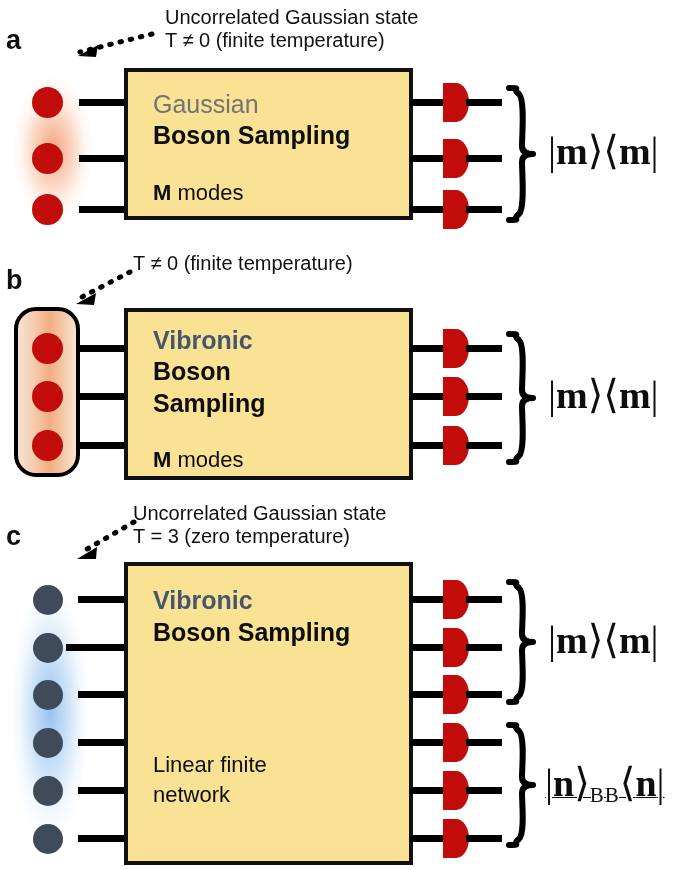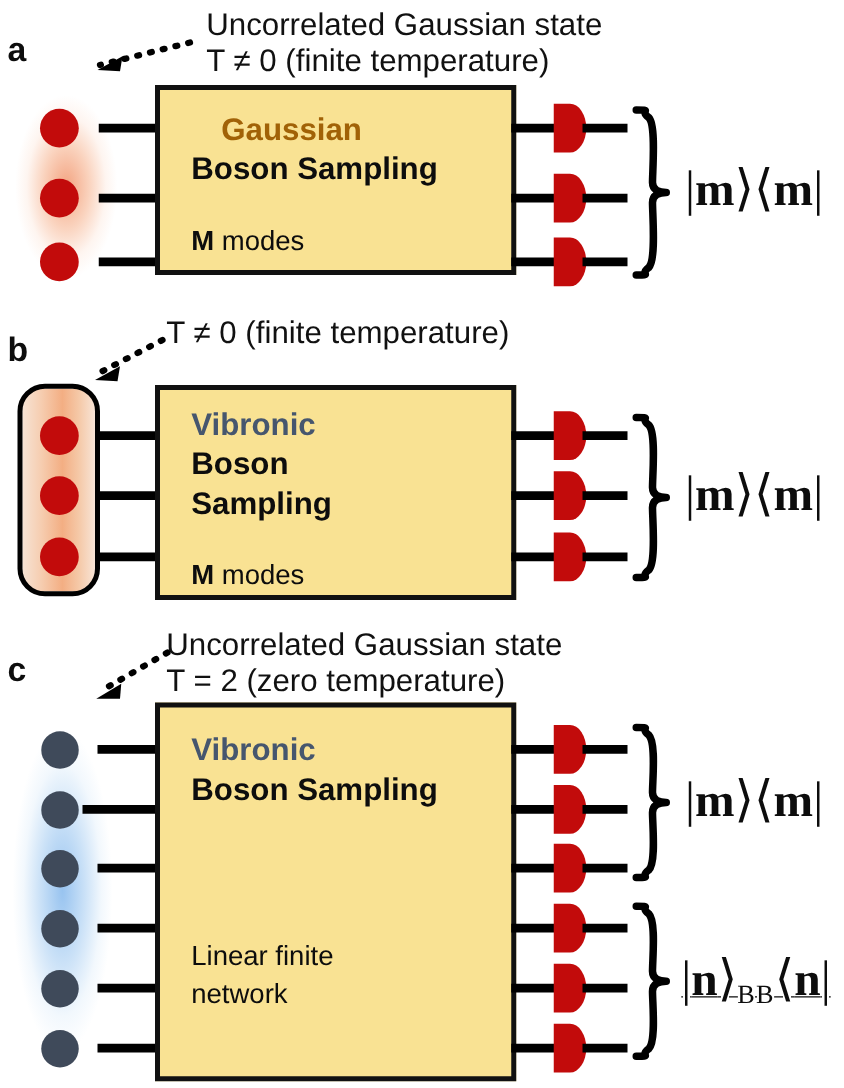--- a/index.html
+++ b/index.html
@@ -9,21 +9,21 @@
     -webkit-font-smoothing:antialiased;
   }
   .panel{position:absolute;left:0;width:675px;}
   
   .panel-letter{
     position:absolute;font-weight:bold;font-size:27px;color:#0d0d0d;
     line-height:1;letter-spacing:0;
   }
   
   .caption{
-    position:absolute;font-size:25px;color:#111111;line-height:1.16;
+    position:absolute;font-size:20px;color:#111111;line-height:1.16;
     white-space:nowrap;font-weight:normal;
   }
   .caption .l2{display:block;}
   
   .arrow{position:absolute;}
   
   .glow{position:absolute;}
   .glow-red{
     background:radial-gradient(ellipse 54% 50% at 50% 50%,
        rgba(236,108,52,0.62) 0%,
@@ -51,21 +51,21 @@
   .dot-slate{background:#3f4a5a;}
   
   .wire{position:absolute;background:#000000;height:7px;}
   
   .mbox{
     position:absolute;background:#f9e293;border:4px solid #111111;
     box-sizing:border-box;
   }
   .mbox-text{position:absolute;line-height:1.15;}
   .t-vib{font-size:25px;font-weight:bold;color:#46566e;}
-  .t-red{font-size:25px;font-weight:bold;color:#a16207;margin-left:24px;}
+  .t-red{font-size:25px;font-weight:normal;color:#737373;}
   .t-blk{font-size:25px;font-weight:bold;color:#0d0d0d;}
   .t-reg{font-size:22px;font-weight:normal;color:#0d0d0d;}
   .t-reg b{font-weight:bold;}
   
   .det{
     position:absolute;background:#c20b0b;
     border-radius:0 50% 50% 0 / 0 50% 50% 0;
   }
   
   .brace{position:absolute;}
@@ -199,21 +199,21 @@
     <span class="bar">|</span><span class="bold">m</span><span class="ang">⟩</span><span class="ang">⟨</span><span class="bold">m</span><span class="bar">|</span>
   </div>
 </div>
 
 <div class="panel" style="top:490px;height:380px;">
 
   <div class="panel-letter" style="left:6px;top:33px;">c</div>
 
   <div class="caption" style="left:133px;top:12px;">
     <span class="l1">Uncorrelated Gaussian state</span>
-    <span class="l2">T = 2 (zero temperature)</span>
+    <span class="l2">T = 3 (zero temperature)</span>
   </div>
 
   <div class="arrow" style="left:58px;top:28px;">
     <svg width="84" height="48" viewBox="0 0 84 48">
       <line x1="76" y1="4" x2="24" y2="34" stroke="#000" stroke-width="5" stroke-linecap="round" stroke-dasharray="1.5 9"></line>
       <polygon points="19,41 39,29 38,41" fill="#000"></polygon>
     </svg>
   </div>
 
   <div class="glow glow-blue" style="left:8px;top:70px;width:84px;height:305px;"></div>

